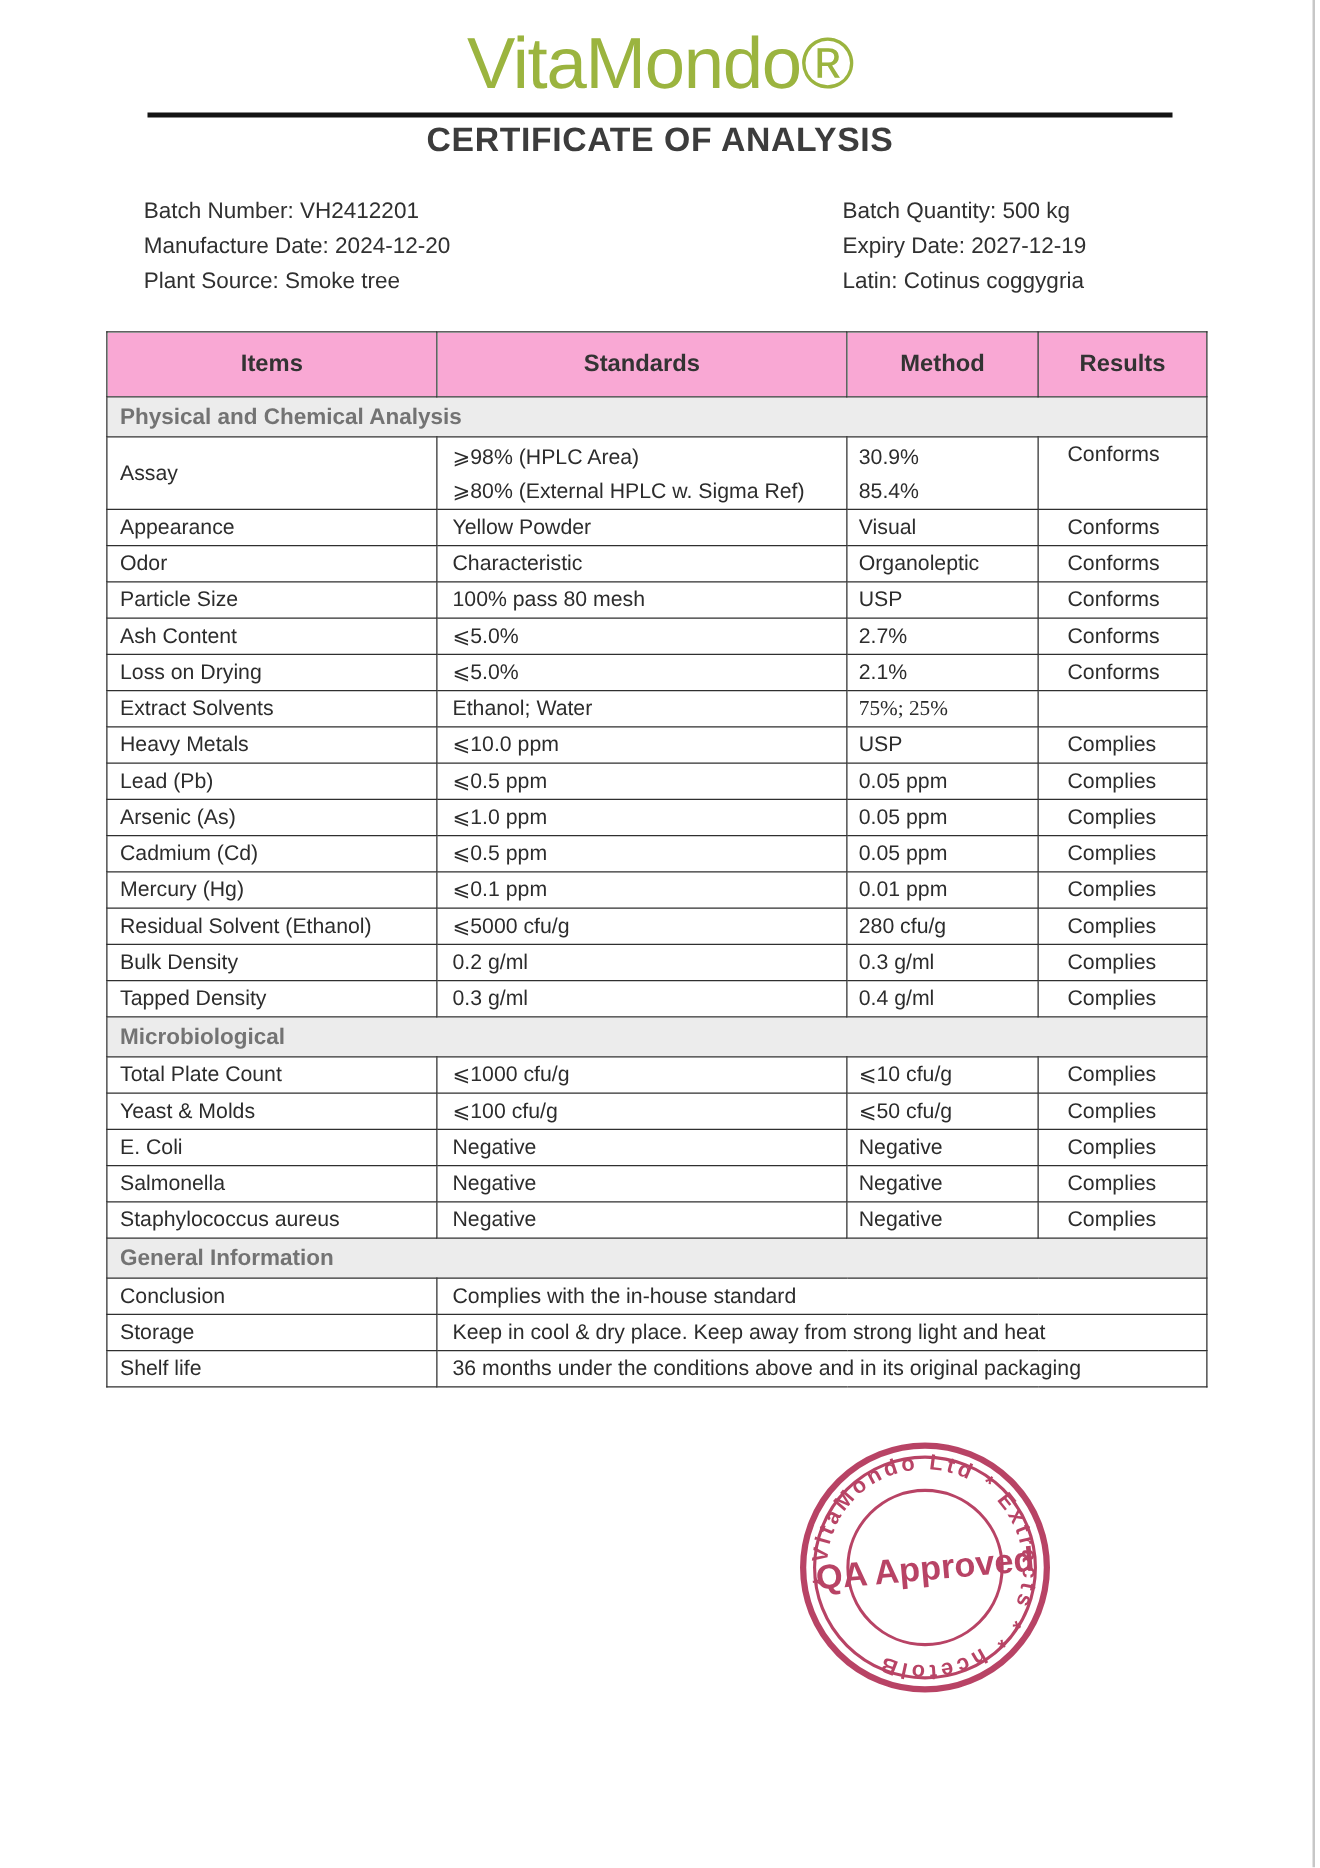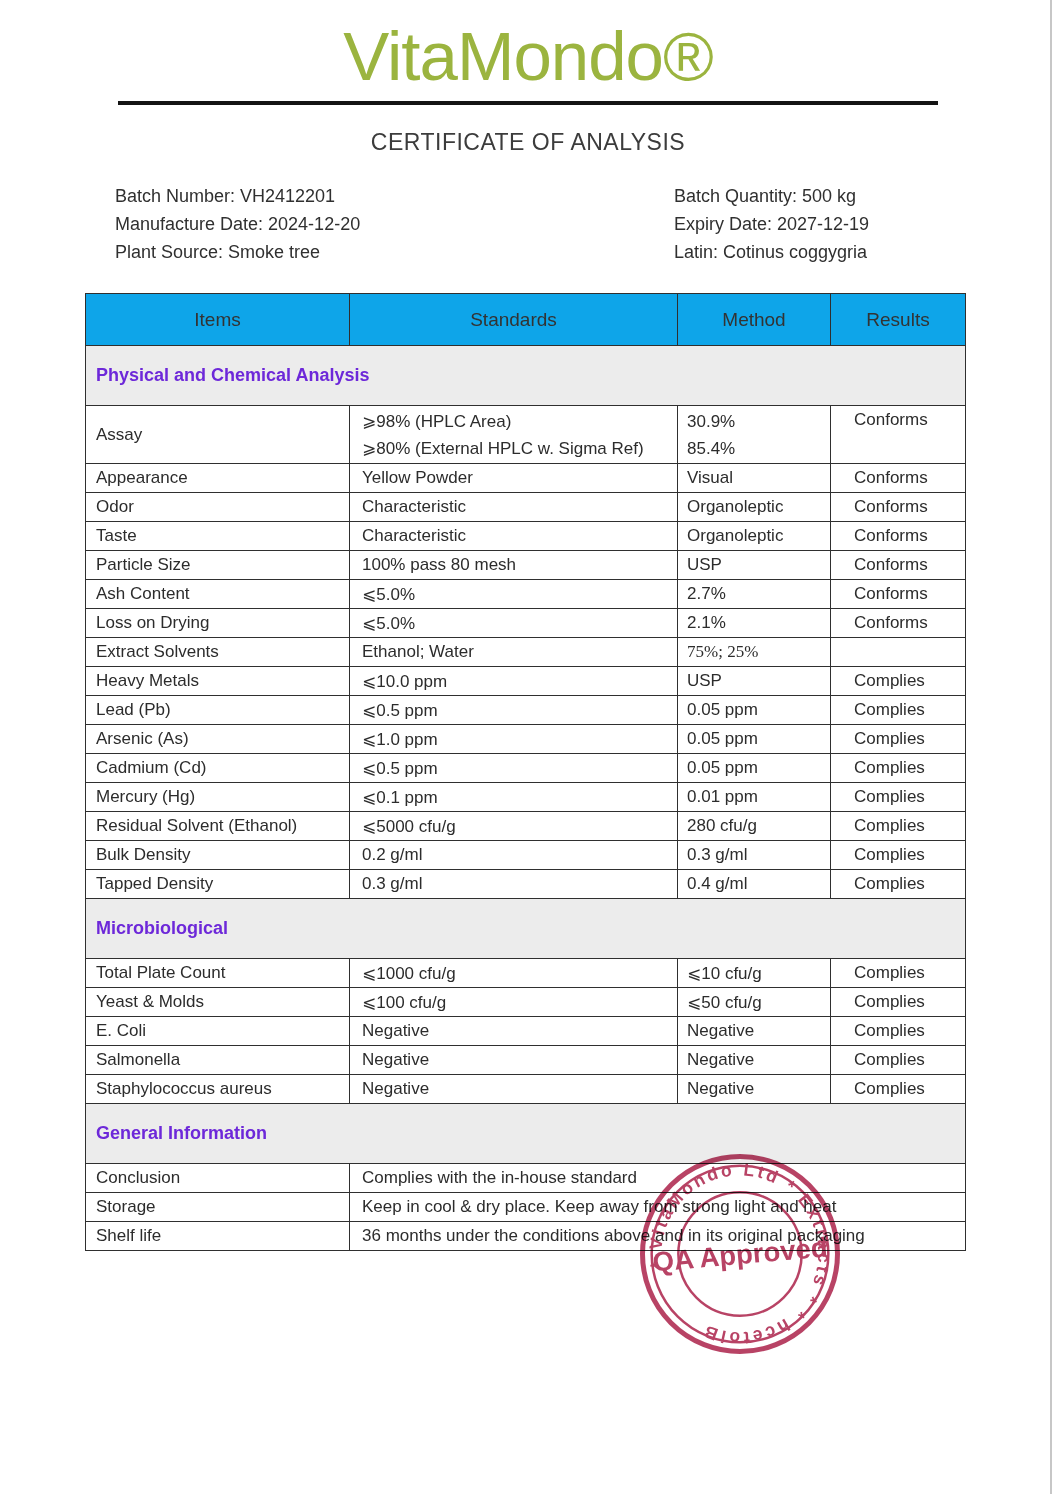--- a/index.html
+++ b/index.html
@@ -5,40 +5,40 @@
   html,body{margin:0;padding:0;background:#ffffff;}
   body{width:1056px;height:1494px;position:relative;overflow:hidden;
        font-family:"Liberation Sans","DejaVu Sans",sans-serif;color:#2e2e2e;}
   .page{position:relative;width:1056px;height:1494px;}
 
   
   .scan-edge{position:absolute;right:4px;top:0;width:2px;height:1494px;background:#c7c7c7;}
 
   
   .logo-wrap{text-align:center;padding-top:22px;line-height:1;}
-  .logo{font-size:69px;letter-spacing:-1px;color:#9bb43f;font-weight:400;}
+  .logo{font-size:58px;letter-spacing:-1px;color:#9bb43f;font-weight:400;}
   .rule{width:820px;height:4px;background:#141414;margin:10px auto 0 auto;}
-  .doc-title{text-align:center;font-size:23px;font-weight:400;color:#3c3c3c;
-             letter-spacing:.5px;margin-top:24px;}
+  .doc-title{text-align:center;font-size:27px;font-weight:700;color:#3c3c3c;
+             letter-spacing:.5px;margin-top:3px;}
 
   
   .info{display:flex;margin:26px 0 0 115px;font-size:18px;color:#303030;}
   .info .col{line-height:28px;}
   .info .col.left{width:559px;}
   .info div{white-space:nowrap;}
 
   
   table.coa{border-collapse:collapse;margin:27px 0 0 85px;width:880px;
             font-size:17px;color:#2c2c2c;table-layout:fixed;}
   table.coa th,table.coa td{border:1.6px solid #2f2f2f;box-sizing:border-box;
             overflow:hidden;white-space:nowrap;}
-  table.coa th{height:52px;background:#0ea5e9;font-size:19px;font-weight:400;
+  table.coa th{height:52px;background:#f9a8d4;font-size:19px;font-weight:700;
             color:#333;text-align:center;}
-  td.section{height:60px;background:#ececec;font-weight:700;font-size:18px;
-            color:#6d28d9;padding-left:10px;}
+  td.section{height:32px;background:#ececec;font-weight:700;font-size:18px;
+            color:#737373;padding-left:10px;}
   td.c-item{padding-left:10px;height:29px;}
   td.c-std{padding-left:12px;}
   td.c-mth{padding-left:9px;}
   td.c-res{padding-left:23px;}
   td.serif{font-family:"Liberation Serif","DejaVu Serif",serif;}
   tr.tall td{height:58px;}
   tr.tall td .line{line-height:27px;}
   td.v-top{vertical-align:top;padding-top:4px;}
 
   
@@ -111,26 +111,20 @@
           <td class="c-mth">Visual</td>
           <td class="c-res">Conforms</td>
         </tr>
         <tr>
           <td class="c-item">Odor</td>
           <td class="c-std">Characteristic</td>
           <td class="c-mth">Organoleptic</td>
           <td class="c-res">Conforms</td>
         </tr>
         <tr>
-          <td class="c-item">Taste</td>
-          <td class="c-std">Characteristic</td>
-          <td class="c-mth">Organoleptic</td>
-          <td class="c-res">Conforms</td>
-        </tr>
-        <tr>
           <td class="c-item">Particle Size</td>
           <td class="c-std">100% pass 80 mesh</td>
           <td class="c-mth">USP</td>
           <td class="c-res">Conforms</td>
         </tr>
         <tr>
           <td class="c-item">Ash Content</td>
           <td class="c-std">⩽5.0%</td>
           <td class="c-mth">2.7%</td>
           <td class="c-res">Conforms</td>

